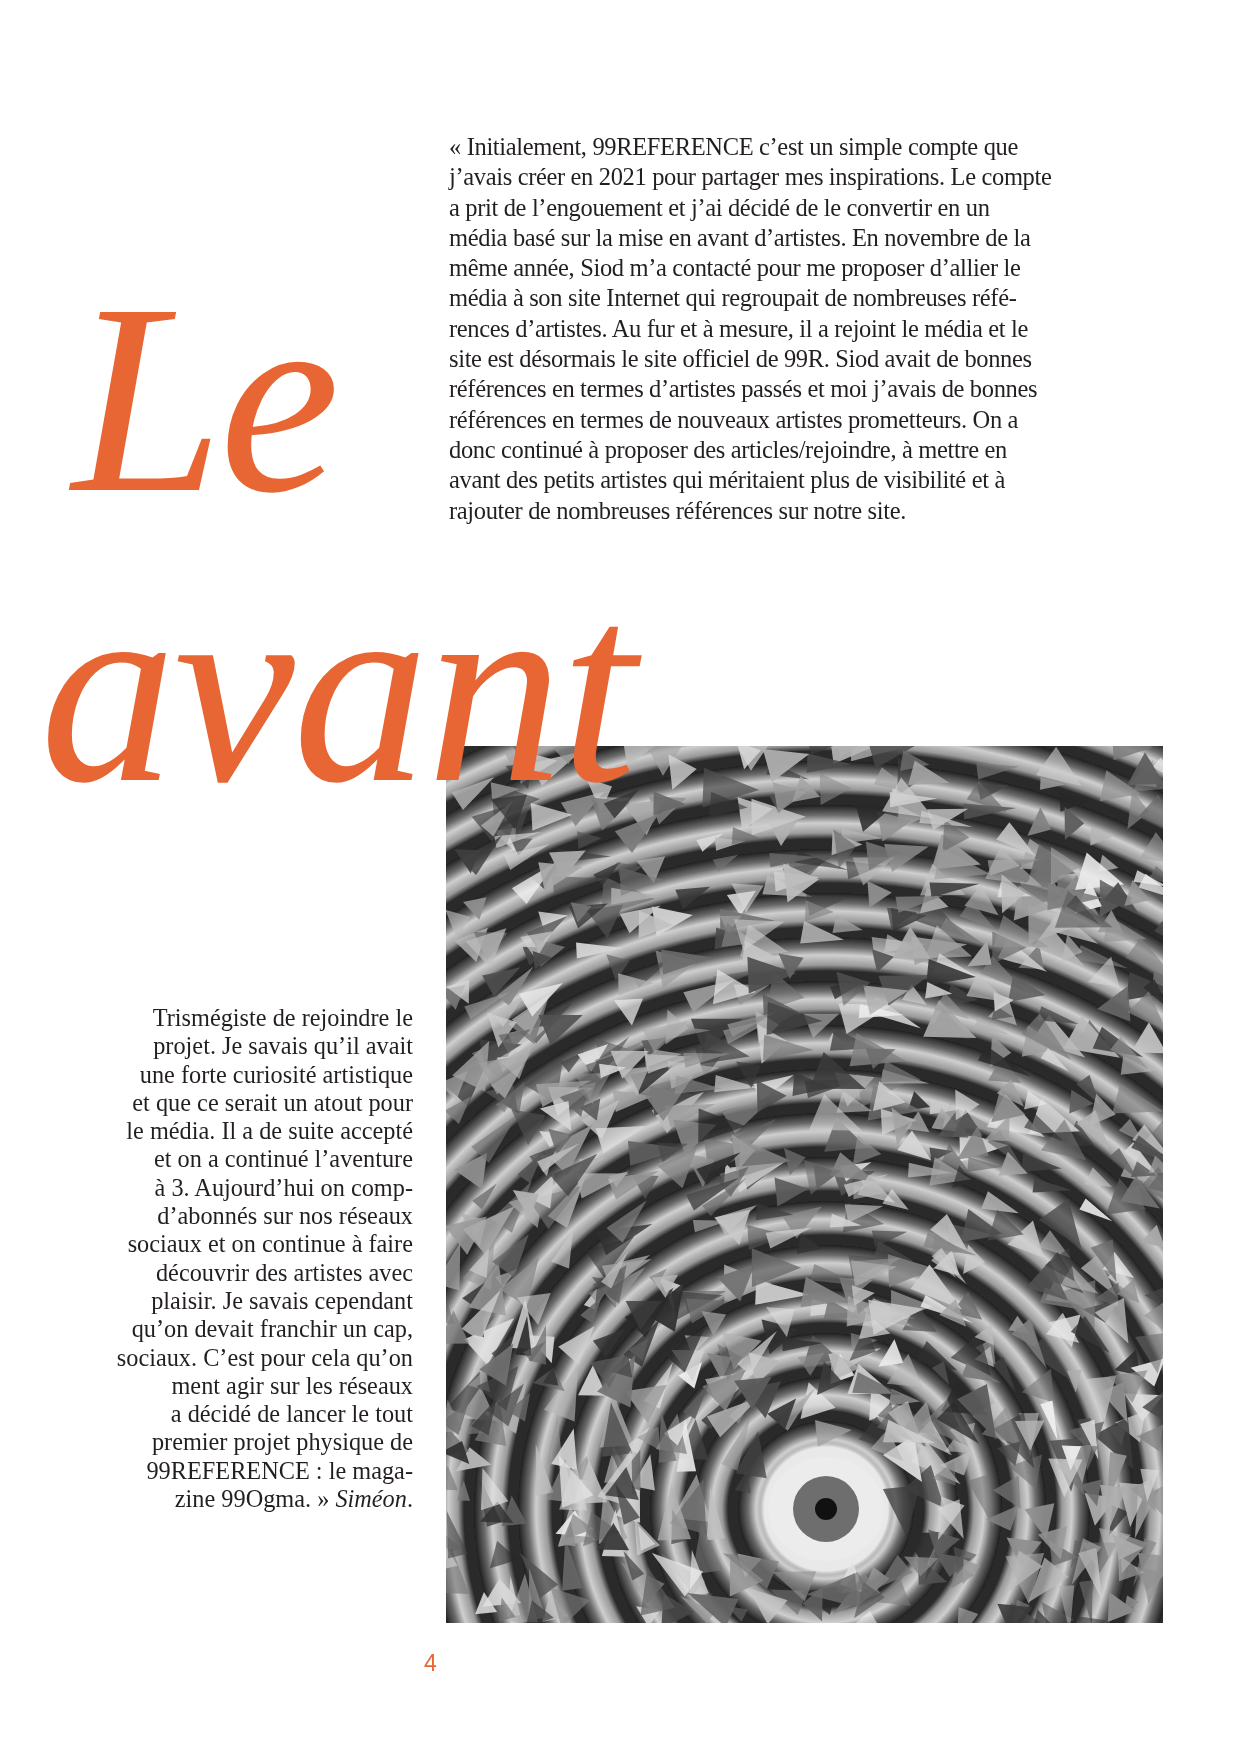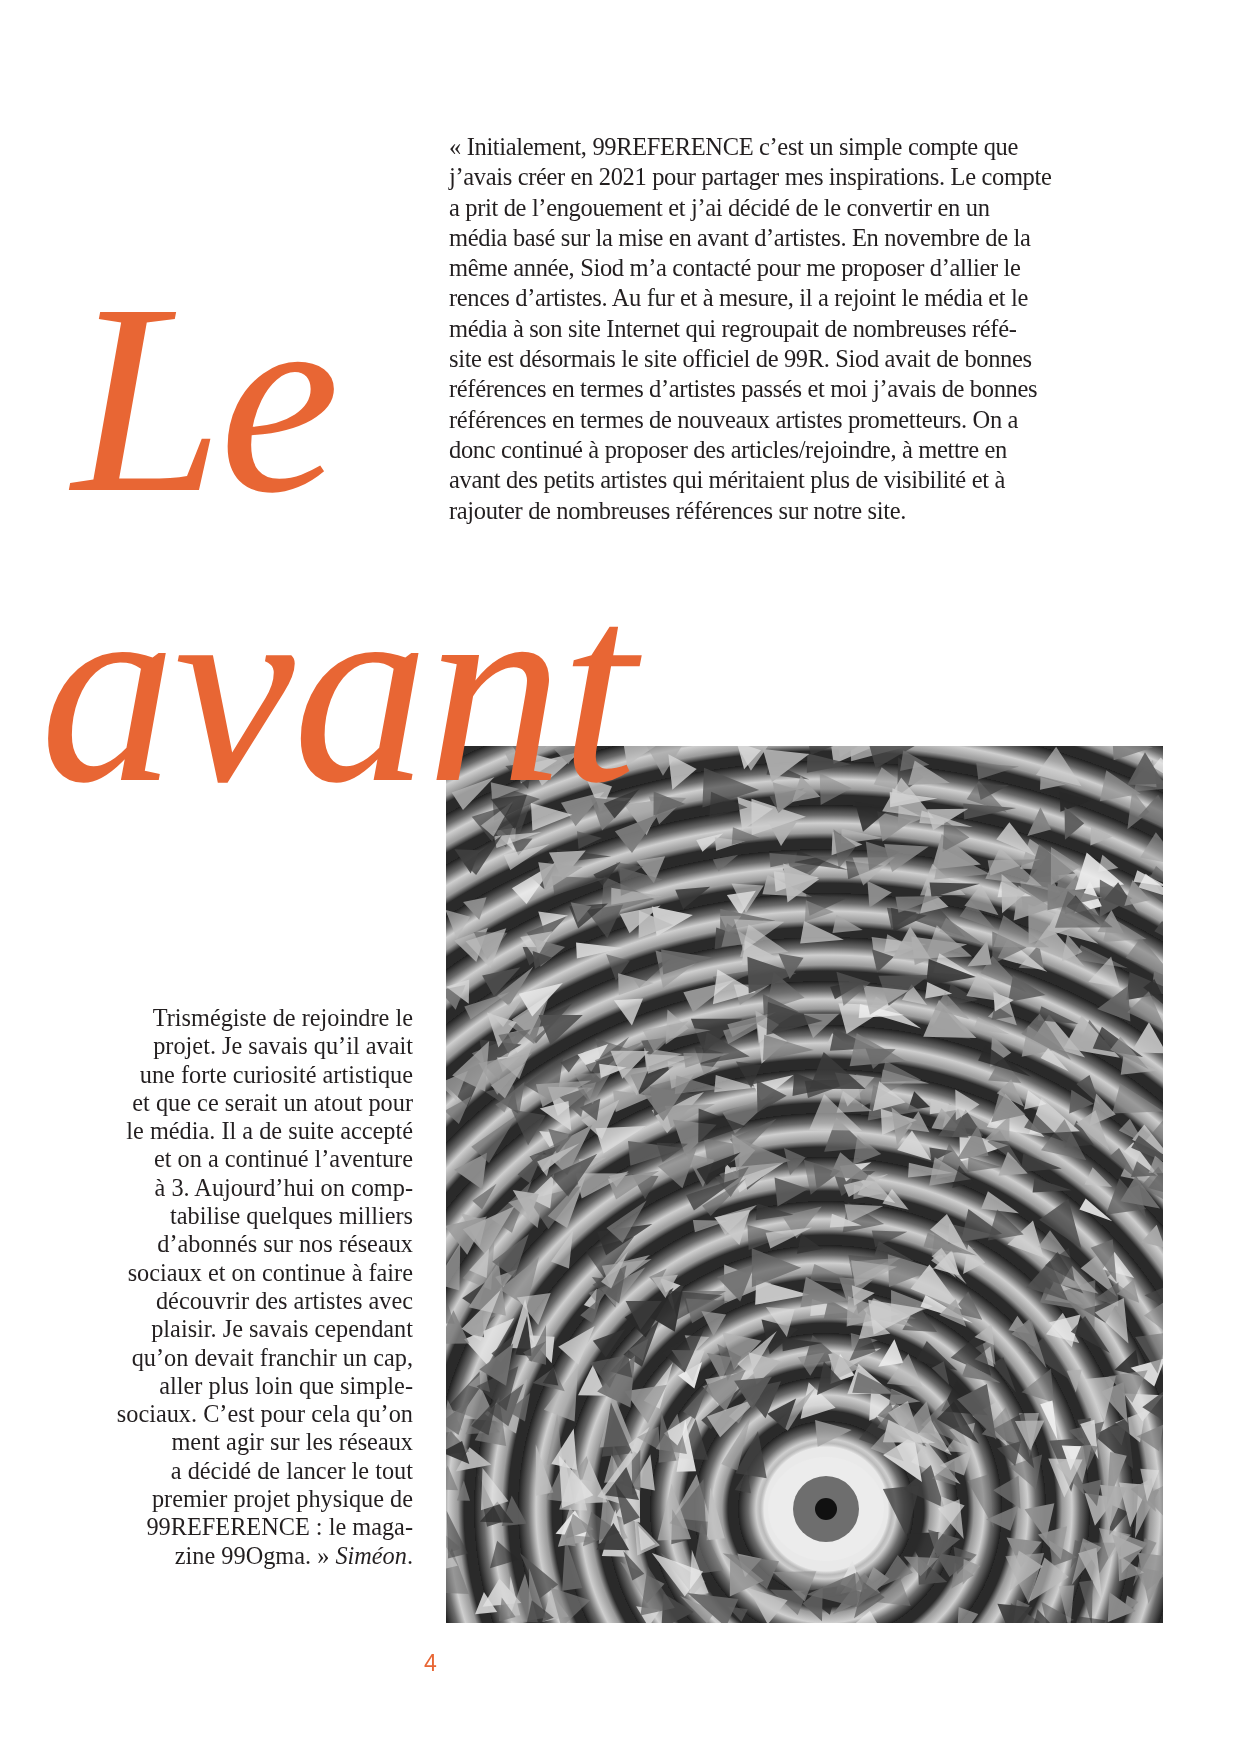--- a/index.html
+++ b/index.html
@@ -51,22 +51,22 @@
 
 <h1 class="title-word" id="title-le">Le</h1>
 <h1 class="title-word" id="title-projet">avant</h1>
 
 <div class="intro" id="intro">
     <span>« Initialement, 99REFERENCE c’est un simple compte que</span>
     <span>j’avais créer en 2021 pour partager mes inspirations. Le compte</span>
     <span>a prit de l’engouement et j’ai décidé de le convertir en un</span>
     <span>média basé sur la mise en avant d’artistes. En novembre de la</span>
     <span>même année, Siod m’a contacté pour me proposer d’allier le</span>
+    <span>média à son site Internet qui regroupait de nombreuses réfé-</span>
     <span>rences d’artistes. Au fur et à mesure, il a rejoint le média et le</span>
-    <span>média à son site Internet qui regroupait de nombreuses réfé-</span>
     <span>site est désormais le site officiel de 99R. Siod avait de bonnes</span>
     <span>références en termes d’artistes passés et moi j’avais de bonnes</span>
     <span>références en termes de nouveaux artistes prometteurs. On a</span>
     <span>donc continué à proposer des articles/rejoindre, à mettre en</span>
     <span>avant des petits artistes qui méritaient plus de visibilité et à</span>
     <span>rajouter de nombreuses références sur notre site.</span>
   </div>
 
 <div class="artwork">
   <svg id="shards" viewBox="0 0 717 877" preserveAspectRatio="none">
@@ -943,27 +943,25 @@
 </div>
 
 <div class="side" id="side">
     <span>Trismégiste de rejoindre le</span>
     <span>projet. Je savais qu’il avait</span>
     <span>une forte curiosité artistique</span>
     <span>et que ce serait un atout pour</span>
     <span>le média. Il a de suite accepté</span>
     <span>et on a continué l’aventure</span>
     <span>à 3. Aujourd’hui on comp-</span>
-    <span>tabilise quelques milliers</span>
     <span>d’abonnés sur nos réseaux</span>
     <span>sociaux et on continue à faire</span>
     <span>découvrir des artistes avec</span>
     <span>plaisir. Je savais cependant</span>
     <span>qu’on devait franchir un cap,</span>
-    <span>aller plus loin que simple-</span>
     <span>sociaux. C’est pour cela qu’on</span>
     <span>ment agir sur les réseaux</span>
     <span>a décidé de lancer le tout</span>
     <span>premier projet physique de</span>
     <span>99REFERENCE : le maga-</span>
     <span><span style="display: inline;">zine 99Ogma. » </span><span class="author" style="display: inline;">Siméon</span><span style="display: inline;">.</span></span>
   </div>
 
 <div class="page-number">4</div>
 

